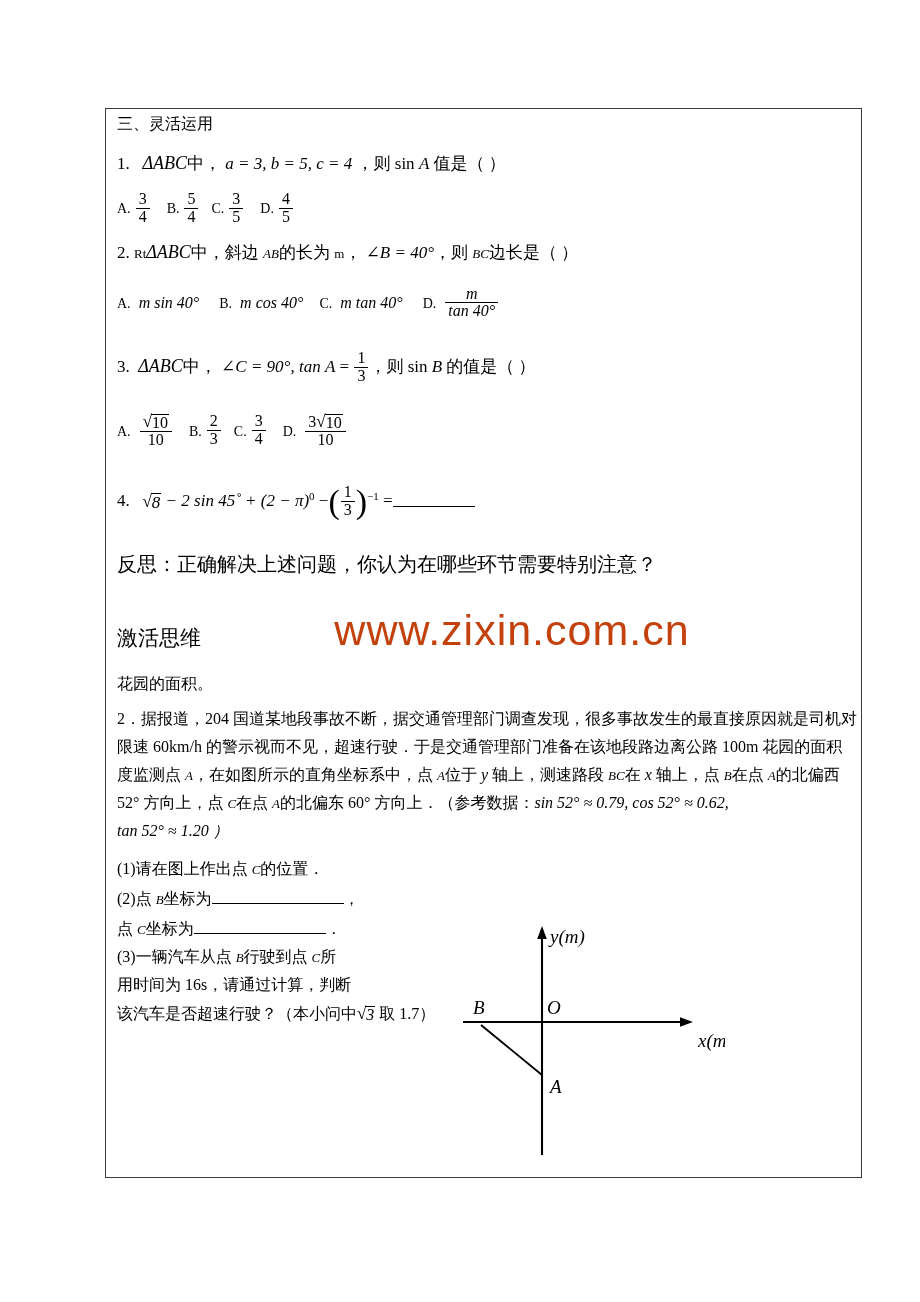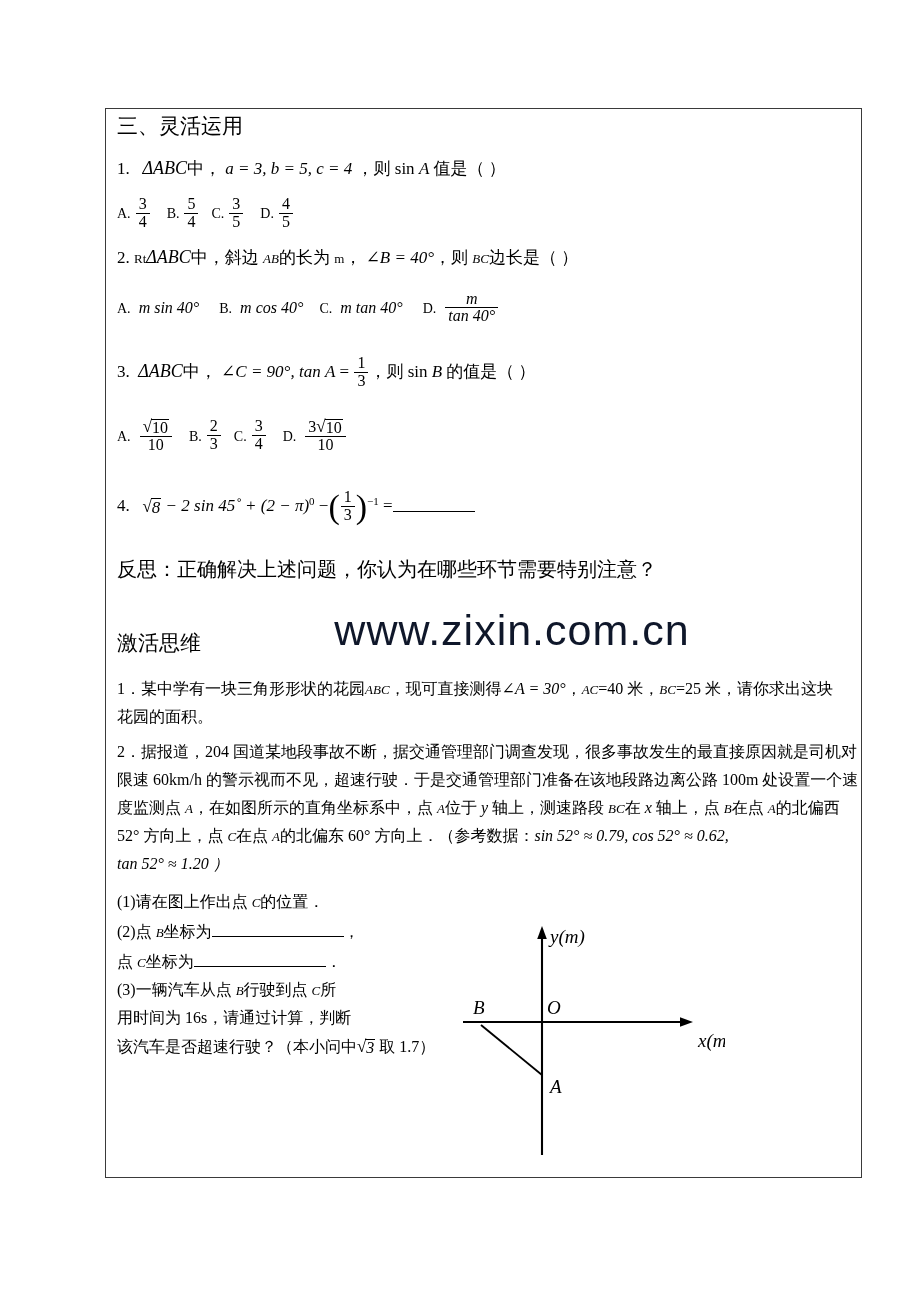--- a/index.html
+++ b/index.html
@@ -31,21 +31,21 @@
   
   #watermark {
     position: absolute;
     left: 222px;
     top: 606px;
     width: 580px;
     text-align: center;
     font-family: "Liberation Sans", "DejaVu Sans", sans-serif;
     font-size: 43px;
     letter-spacing: 1px;
-    color: #0f172a;
+    color: #c2410c;
     white-space: nowrap;
     pointer-events: none;
     z-index: 5;
   }
 
   
   #content {
     position: absolute;
     left: 0;
     top: 0;
@@ -59,21 +59,21 @@
     position: relative;
     font-size: 16px;
     line-height: 1.0;
     white-space: nowrap;
   }
   .mi { font-style: italic; font-family: "Liberation Serif","DejaVu Serif",serif; }
   .sm { font-size: 13px; }
   .tiny { font-size: 11px; vertical-align: super; }
 
   
-  .head { font-size: 21px; padding-top: 2px; }
+  .head { font-size: 16px; padding-top: 2px; }
 
   
   .q { margin-top: 22px; font-size: 17px; }
   .opts { margin-top: 20px; font-size: 16px; }
 
   
   .frac {
     display: inline-block;
     vertical-align: middle;
     text-align: center;
@@ -255,29 +255,26 @@
     <span class="mi">− 2 sin 45˚ + (2 − π)</span><span class="tiny">0</span>
     <span>−</span><span class="bigparen"><span class="pl">(</span><span class="frac"><span class="num">1</span><span class="den">3</span></span><span class="pr">)</span></span><span class="tiny">−1</span>
     <span>=</span><span class="blankline" style="width:82px;height:13px"></span>
   </div>
 
   <div class="line" style="margin-top:34px; font-size:20px">反思：正确解决上述问题，你认为在哪些环节需要特别注意？</div>
 
   <div class="line" style="margin-top:54px; font-size:21px">激活思维</div>
 
   <div class="para" style="margin-top:27px">
-    <div class="row">
-      <span>1．某中学有一块三角形形状的花园</span><span class="mi sm">ABC</span><span>，现可直接测得</span><span class="mi">∠A = 30°</span><span>，</span><span class="mi sm">AC</span><span>=40 米，</span><span class="mi sm">BC</span><span>=25 米，请你求出这块</span>
-    </div>
     <div class="row">花园的面积。</div>
   </div>
 
   <div class="para" style="margin-top:19px">
     <div class="row">2．据报道，204 国道某地段事故不断，据交通管理部门调查发现，很多事故发生的最直接原因就是司机对</div>
-    <div class="row">限速 60km/h 的警示视而不见，超速行驶．于是交通管理部门准备在该地段路边离公路 100m 处设置一个速</div>
+    <div class="row">限速 60km/h 的警示视而不见，超速行驶．于是交通管理部门准备在该地段路边离公路 100m 花园的面积</div>
     <div class="row">
       <span>度监测点</span>&nbsp;<span class="mi sm">A</span><span>，在如图所示的直角坐标系中，点</span>&nbsp;<span class="mi sm">A</span><span>位于</span>&nbsp;<span class="mi">y</span>&nbsp;<span>轴上，测速路段</span>&nbsp;<span class="mi sm">BC</span><span>在</span>&nbsp;<span class="mi">x</span>&nbsp;<span>轴上，点</span>&nbsp;<span class="mi sm">B</span><span>在点</span>&nbsp;<span class="mi sm">A</span><span>的北偏西</span>
     </div>
     <div class="row">
       <span>52° 方向上，点</span>&nbsp;<span class="mi sm">C</span><span>在点</span>&nbsp;<span class="mi sm">A</span><span>的北偏东 60° 方向上．（参考数据：</span><span class="mi">sin 52° ≈ 0.79, cos 52° ≈ 0.62,</span>
     </div>
     <div class="row mi">tan 52° ≈ 1.20 ）</div>
 
     <div class="row" style="margin-top:22px">
       <span>(1)请在图上作出点</span>&nbsp;<span class="mi sm">C</span><span>的位置．</span>

